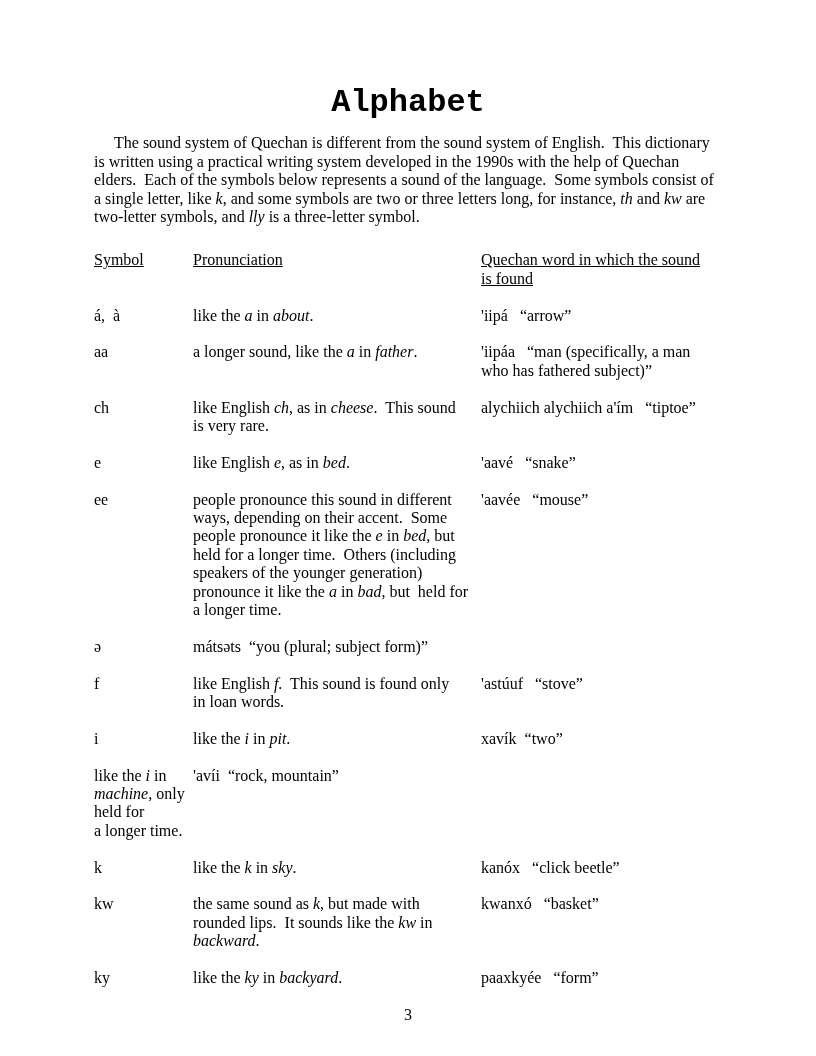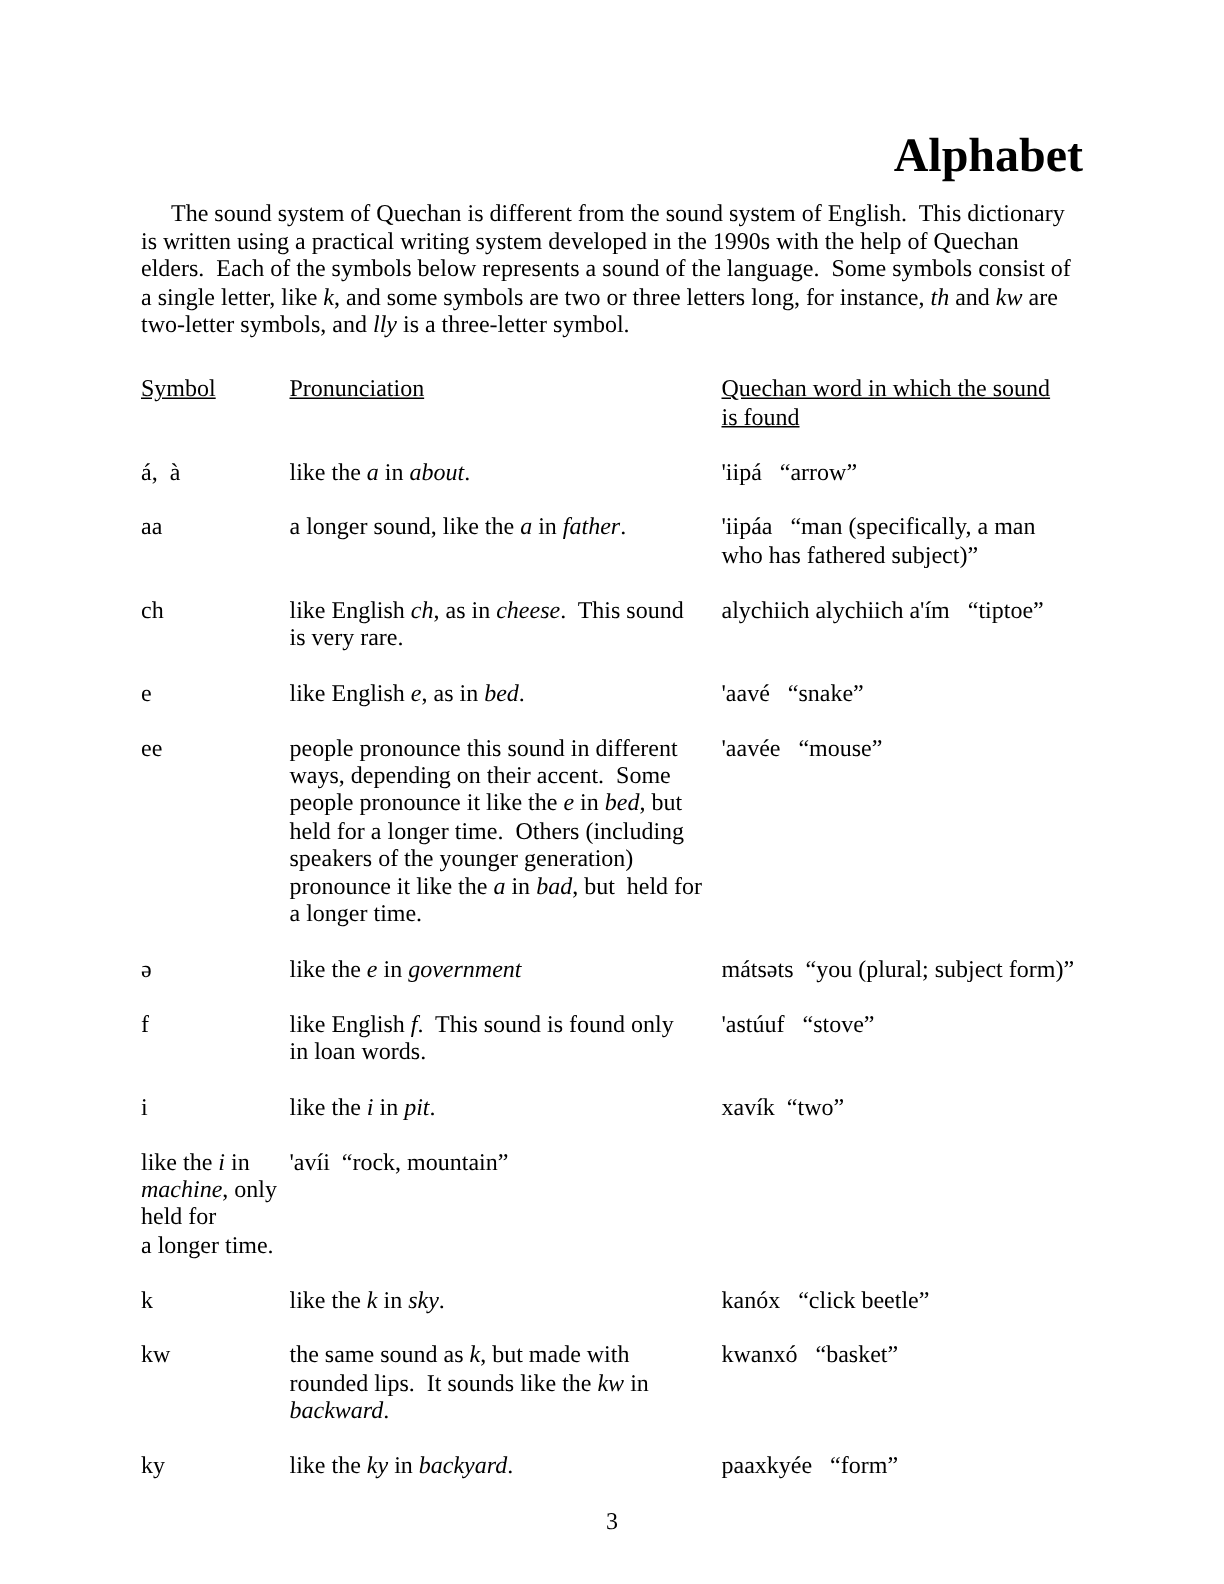--- a/index.html
+++ b/index.html
@@ -14,23 +14,24 @@
     background: #ffffff;
     color: #000000;
     font-family: "Liberation Serif", serif;
     font-size: 16px;
     line-height: 18.4px;
     box-sizing: border-box;
     padding: 94px 94px 0 94px;
     overflow: hidden;
   }
   .doc-title {
-    text-align: right;
+    text-align: center;
     font-weight: bold;
     margin: 0 0 22px 0;
+    font-family: Liberation Mono, monospace;
   }
   .intro {
     margin: 0 0 25px 0;
     text-indent: 20px;
     white-space: pre-wrap;
   }
   .thead, .trow {
     display: grid;
     grid-template-columns: 99px 288px 245px;
     margin-bottom: 18.4px;
@@ -104,21 +105,20 @@
 people pronounce it like the <i>e</i> in <i>bed</i>, but
 held for a longer time.  Others (including
 speakers of the younger generation)
 pronounce it like the <i>a</i> in <i>bad</i>, but  held for
 a longer time.</div>
     <div class="cell c3">'aavée   “mouse”</div>
   </div>
 
   <div class="trow">
     <div class="cell c1">ə</div>
-    <div class="cell c2">like the <i>e</i> in <i>government</i></div>
     <div class="cell c3">mátsəts  “you (plural; subject form)”</div>
   </div>
 
   <div class="trow">
     <div class="cell c1">f</div>
     <div class="cell c2">like English <i>f</i>.  This sound is found only
 in loan words.</div>
     <div class="cell c3">'astúuf   “stove”</div>
   </div>
 

